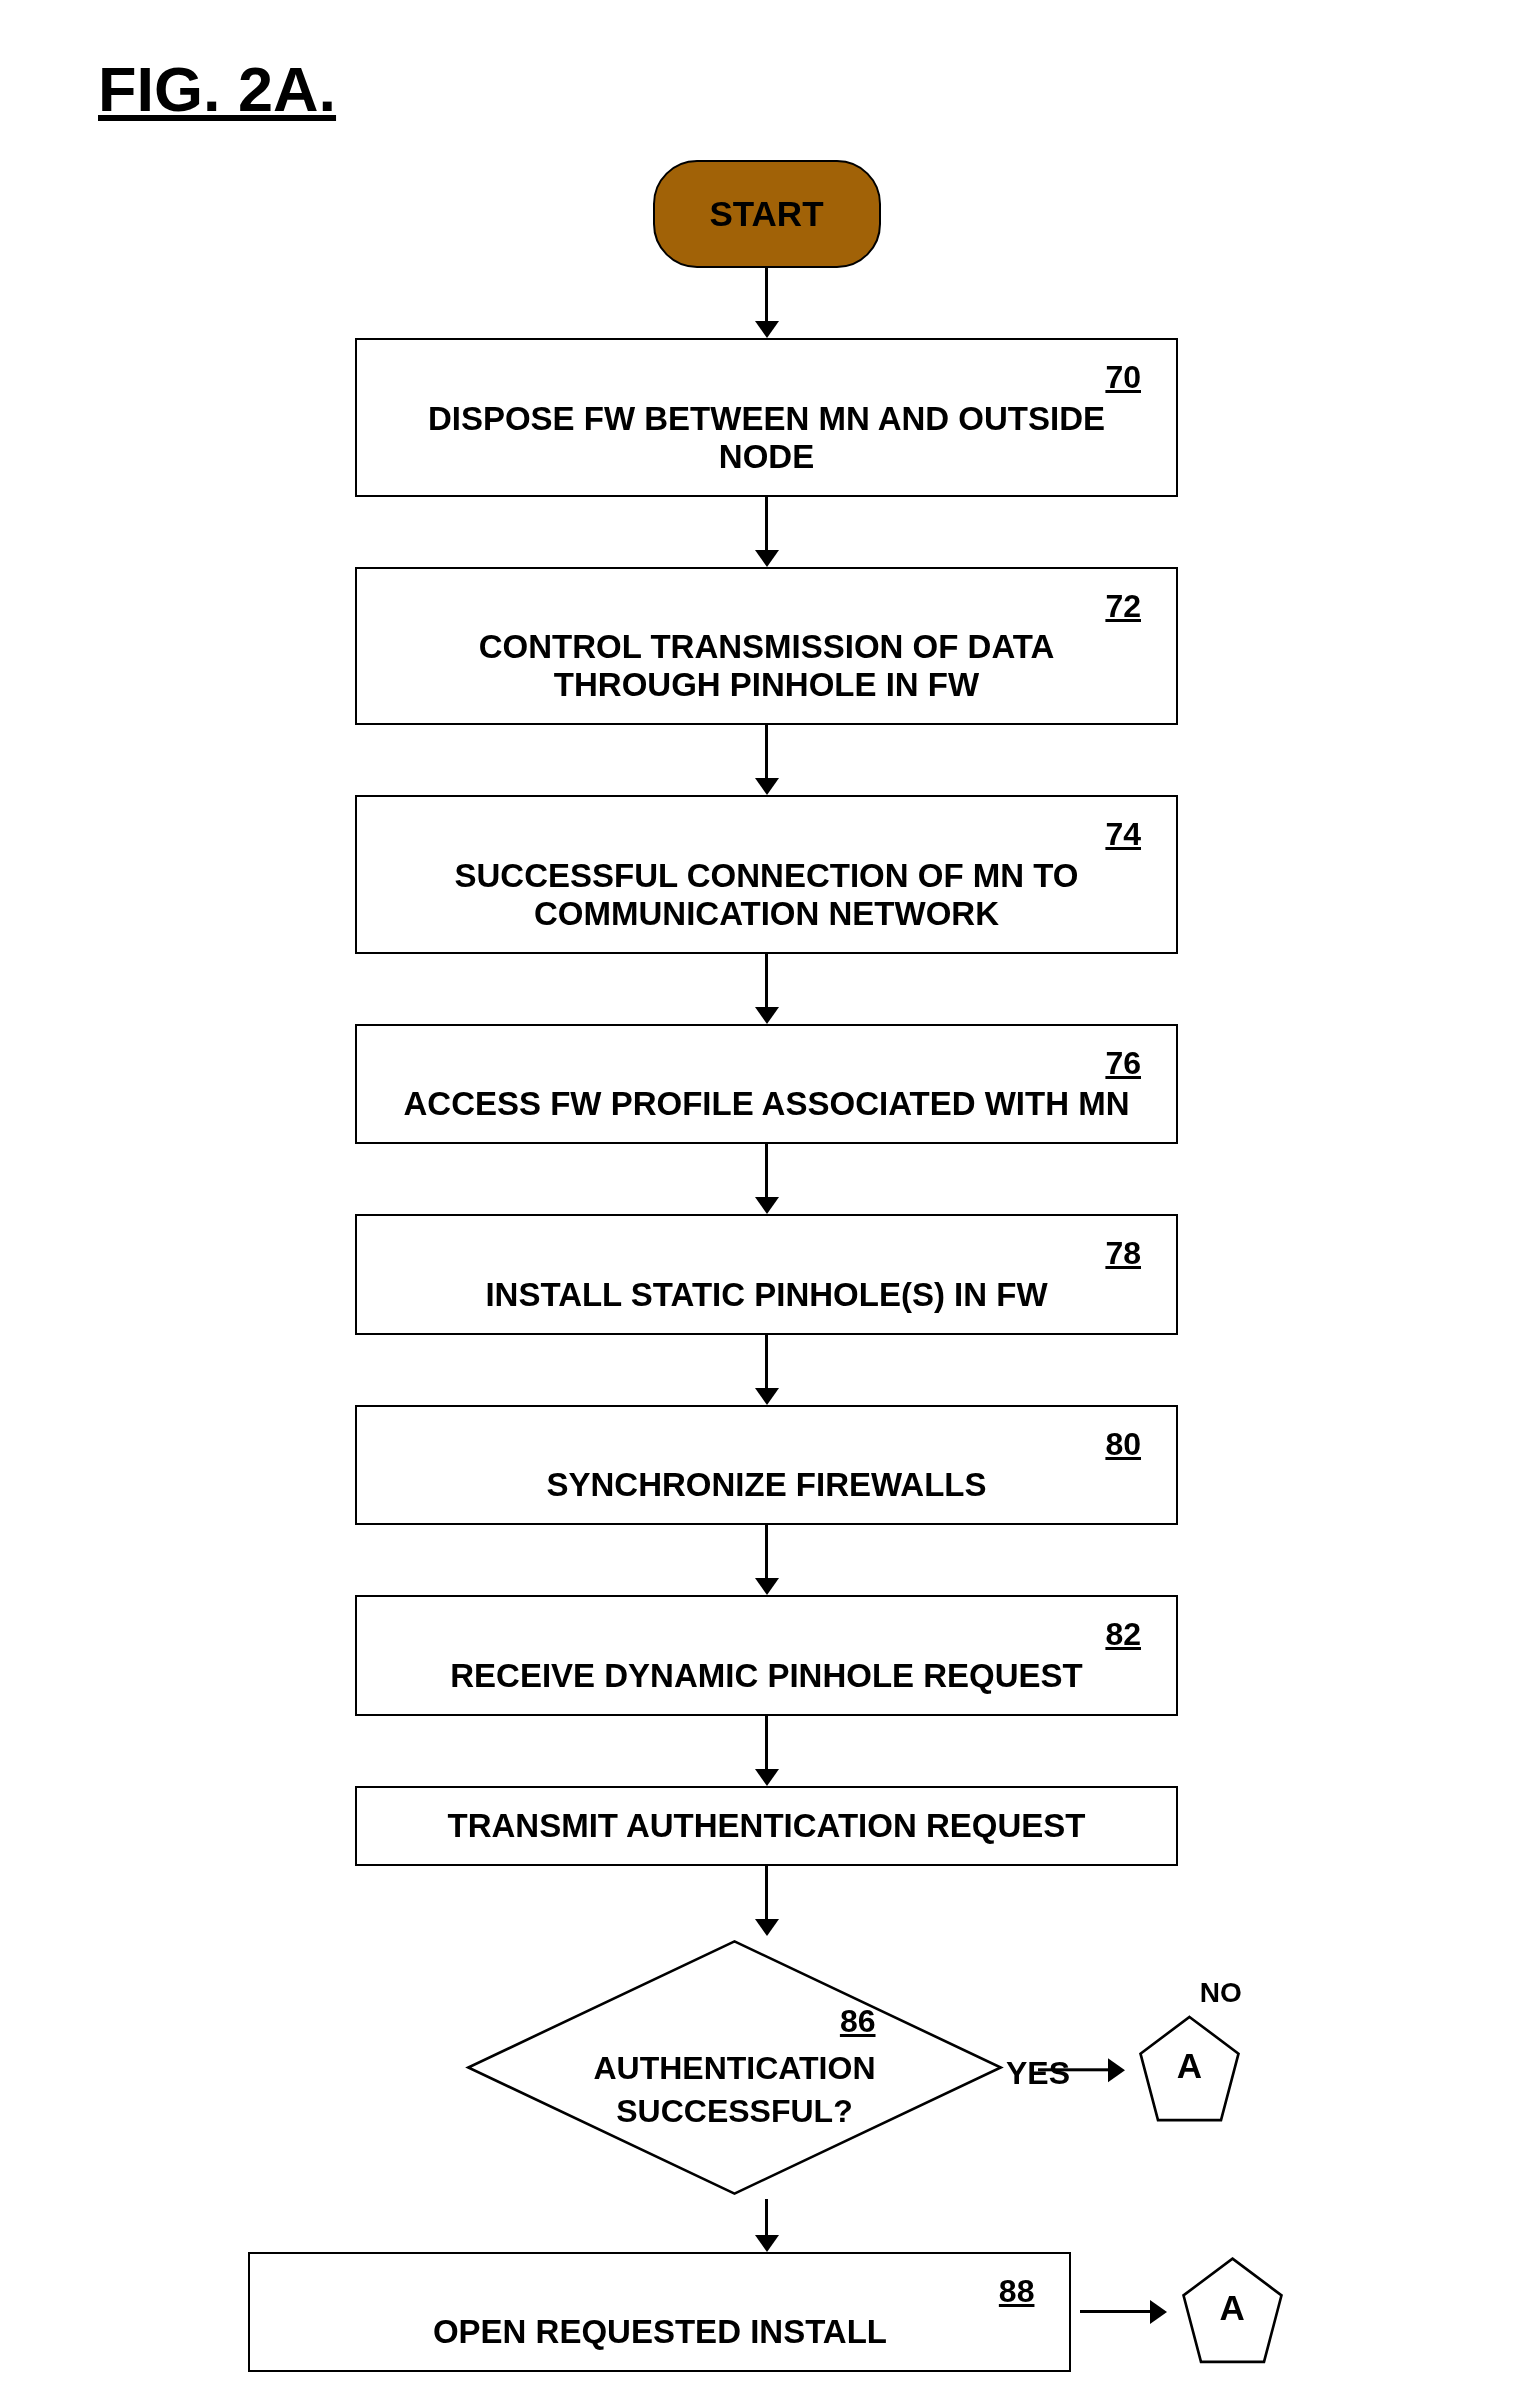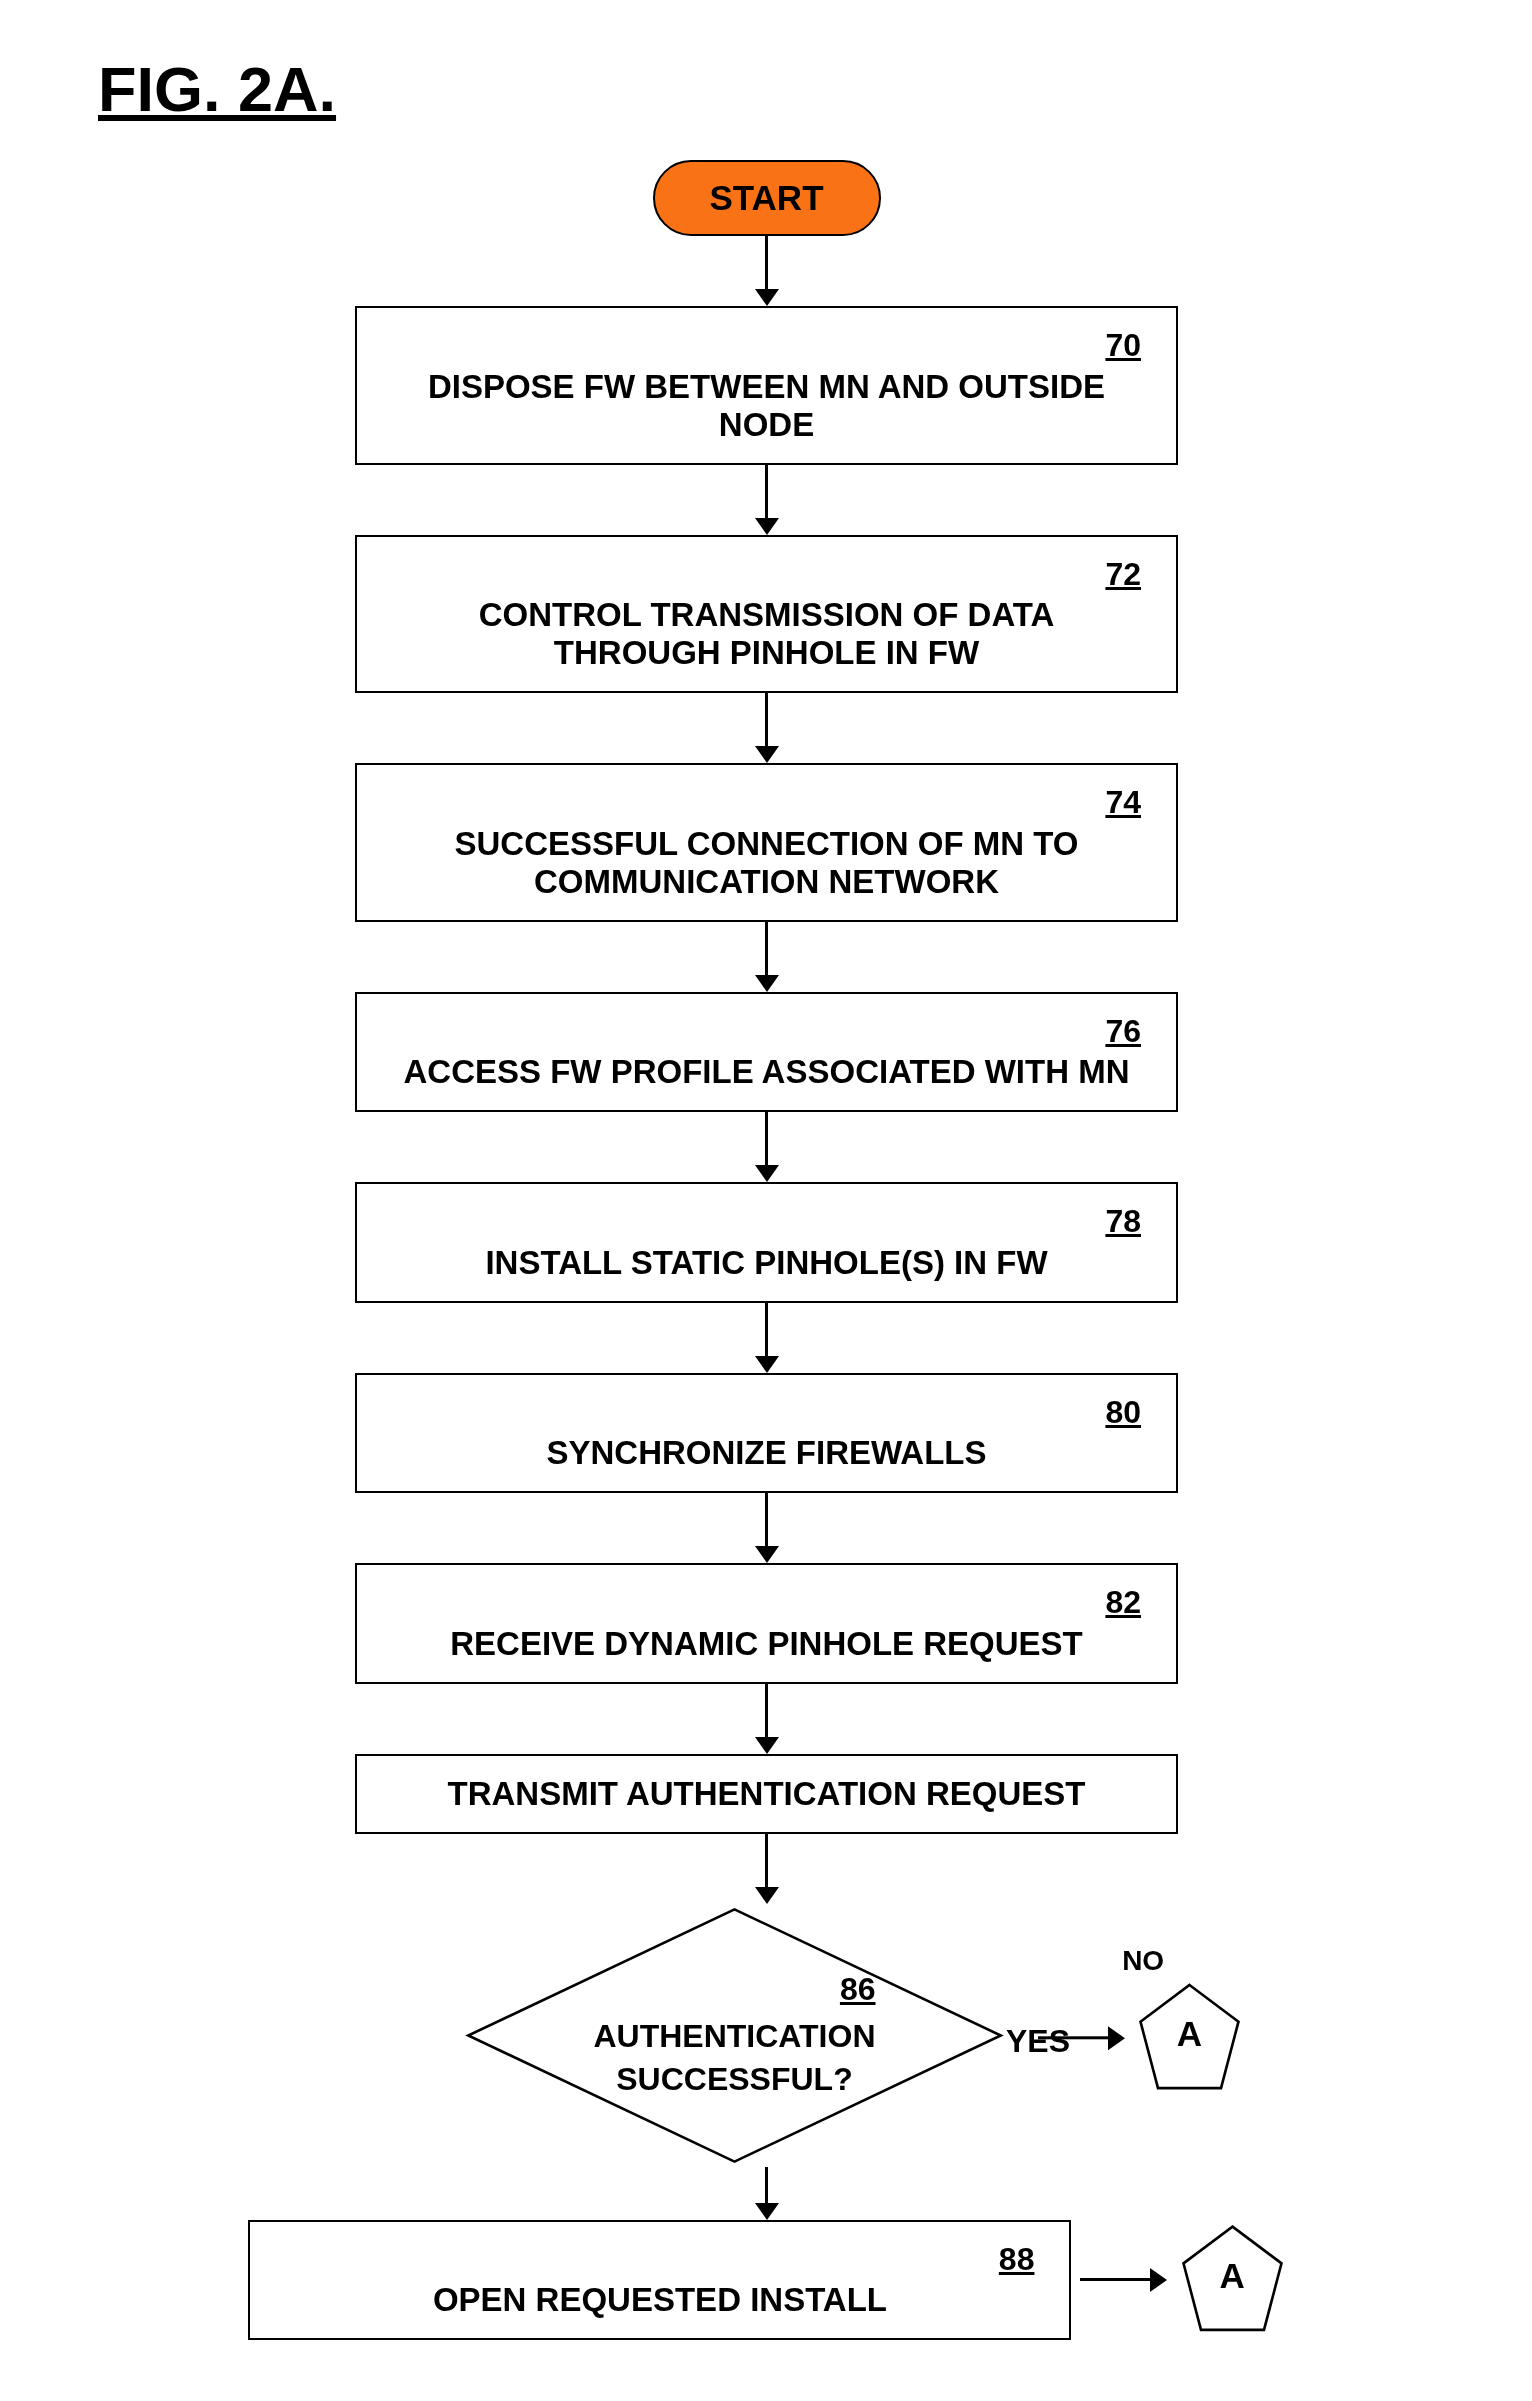--- a/index.html
+++ b/index.html
@@ -38,26 +38,26 @@
       flex-direction: column;
       align-items: center;
       width: 100%;
       gap: 0;
     }
 
     
     .shape-oval {
       border: 2.6px solid #000;
       border-radius: 44px;
-      padding: 16px 53px;
+      padding: 32px 53px;
       font-size: 35px;
       font-weight: bold;
       text-align: center;
       min-width: 228px;
-      background: #f97316;
+      background: #a16207;
     }
 
     
     .shape-rect {
       border: 2.6px solid #000;
       padding: 19px 35px;
       font-size: 33px;
       font-weight: bold;
       text-align: center;
       width: 823px;
@@ -289,21 +289,21 @@
           </svg>
           <div class="diamond-svg-text">
             <span class="step-label">86</span>
             <span>AUTHENTICATION<br>SUCCESSFUL?</span>
           </div>
         </div>
 
         <div class="yes-label">YES</div>
       </div>
 
-      <div style="display:flex; flex-direction:column; align-items:center; margin-left:0; position:absolute; left: calc(50% + 271px); top: 50%; transform: translateY(-60%);">
+      <div style="display:flex; flex-direction:column; align-items:flex-end; margin-left:0; position:absolute; left: calc(50% + 271px); top: 50%; transform: translateY(-60%);">
         <div class="no-label" style="margin-left: 7px; margin-bottom:3.5px;">NO</div>
         <div style="display:flex; align-items:center;">
           <div style="width:70px; height:2.6px; background:#000;"></div>
           <div style="width:0;height:0;border-top:12.3px solid transparent;border-bottom:12.3px solid transparent;border-left:17.5px solid #000;"></div>
           <div style="margin-left:12.3px;">
             <div style="position:relative; width:105px; height:114px; display:flex; align-items:center; justify-content:center;">
               <svg width="105" height="114" xmlns="http://www.w3.org/2000/svg" viewBox="0 0 120 130">
                 <polygon points="60,4 116,46 96,122 24,122 4,46" fill="white" stroke="black" stroke-width="3"></polygon>
               </svg>
               <span style="position:absolute; font-size:35px; font-weight:bold; top:33px;">A</span>

